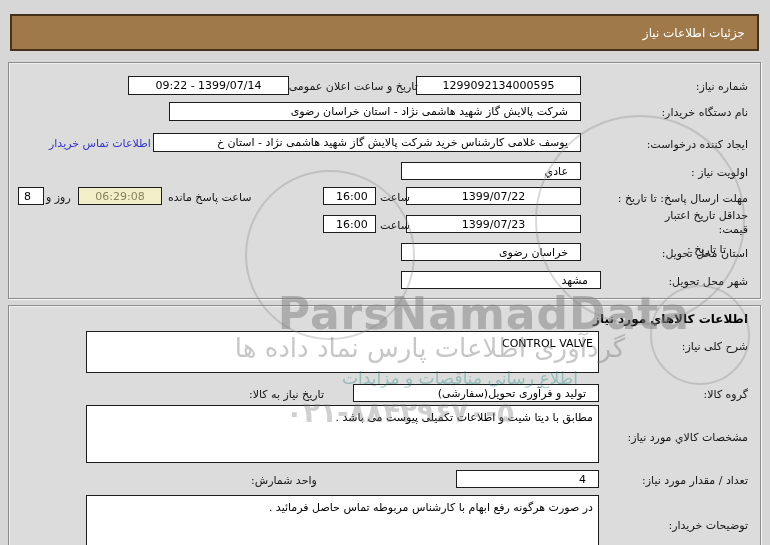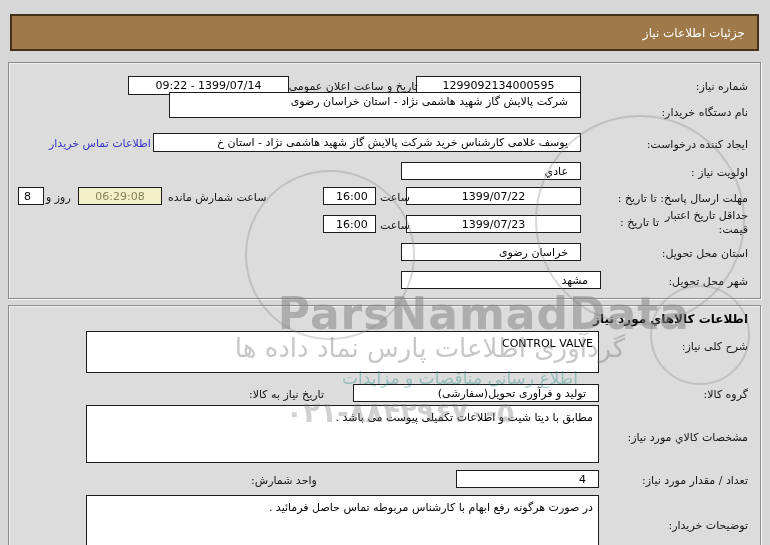--- a/index.html
+++ b/index.html
@@ -35,21 +35,21 @@
   .box {
     position:absolute; background:#ffffff; border:1px solid #1c1c1c;
     font-size:11px; line-height:15px; padding:1px 12px;
     white-space:nowrap; overflow:hidden; color:#000;
   }
   .box.c  { text-align:center; }
   .box.ltr{ direction:ltr; }
   .box.big{ white-space:normal; line-height:15px; padding:4px 5px; }
   .yellow { background:#f3efc9; color:#83835a; text-align:center; }
   .link   { color:#3434c8; cursor:pointer; white-space:nowrap; position:absolute; font-size:11px; }
-  .twoLine{ display:flex; align-items:center; gap:6px; }
+  .twoLine{ display:flex; align-items:center; gap:6px;flex-direction:column; }
   
   .wm { position:absolute; pointer-events:none; z-index:40; }
   .wm-circle { border:2px solid rgba(130,130,130,.30); border-radius:50%; }
   .wm-brand {
     left:210px; top:288px; width:480px; text-align:right;
     font-size:44px; font-weight:bold; letter-spacing:1px;
     color:rgba(125,125,125,.50); white-space:nowrap; direction:ltr;
   }
   .wm-slogan {
     left:170px; top:333px; width:520px; text-align:center;
@@ -88,34 +88,34 @@
       </span>
       <span>تا تاریخ :</span>
     </div>
     <div class="lbl r" style="top:184px">استان محل تحویل:</div>
     <div class="lbl r" style="top:212px">شهر محل تحویل:</div>
 
     <div class="box c" style="left:407px; top:13px; width:165px; height:19px">1299092134000595</div>
     <div class="lbl" style="left:276px; top:17px">تاریخ و ساعت اعلان عمومی:</div>
     <div class="box c ltr" style="left:119px; top:13px; width:161px; height:19px">09:22 - 1399/07/14</div>
 
-    <div class="box" style="left:160px; top:29px; width:412px; height:26px">شرکت پالایش گاز شهید هاشمی نژاد - استان خراسان رضوی</div>
+    <div class="box" style="left:160px; top:39px; width:412px; height:19px">شرکت پالایش گاز شهید هاشمی نژاد - استان خراسان رضوی</div>
 
     <div class="box" style="left:144px; top:70px; width:428px; height:19px">یوسف غلامی کارشناس خرید شرکت پالایش گاز شهید هاشمی نژاد - استان خ</div>
     <div class="link" style="left:40px; top:74px">اطلاعات تماس خریدار</div>
 
     <div class="box" style="left:392px; top:99px; width:180px; height:18px">عادي</div>
 
     <div class="box c ltr" style="left:397px; top:124px; width:175px; height:18px">1399/07/22</div>
     <div class="lbl" style="left:371px; top:128px">ساعت</div>
     <div class="box c ltr" style="left:314px; top:124px; width:53px; height:18px">16:00</div>
     <div class="box c" style="left:9px;   top:124px; width:24px; height:18px">8</div>
     <div class="lbl" style="left:37px; top:128px">روز و</div>
     <div class="box yellow ltr" style="left:69px; top:124px; width:84px; height:18px">06:29:08</div>
-    <div class="lbl" style="left:159px; top:128px">ساعت شمارش مانده</div>
+    <div class="lbl" style="left:159px; top:128px">ساعت پاسخ مانده</div>
 
     <div class="box c ltr" style="left:397px; top:152px; width:175px; height:18px">1399/07/23</div>
     <div class="lbl" style="left:371px; top:156px">ساعت</div>
     <div class="box c ltr" style="left:314px; top:152px; width:53px; height:18px">16:00</div>
 
     <div class="box" style="left:392px; top:180px; width:180px; height:18px">خراسان رضوی</div>
     <div class="box" style="left:392px; top:208px; width:200px; height:18px">مشهد</div>
   </div>
 
   <div class="panel panel2">

